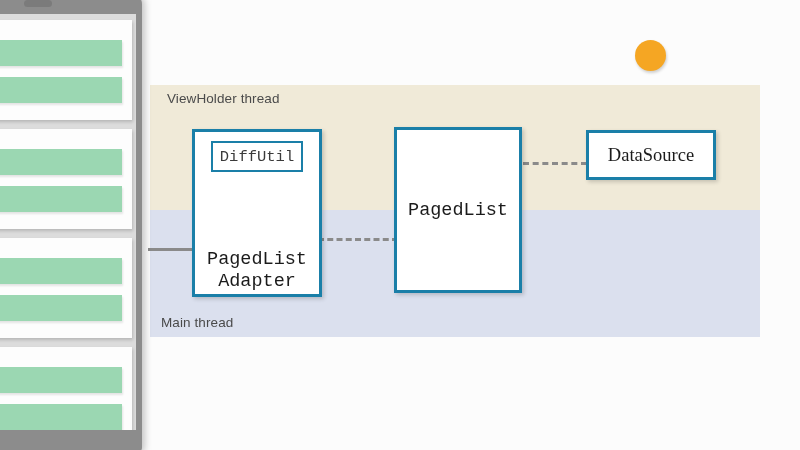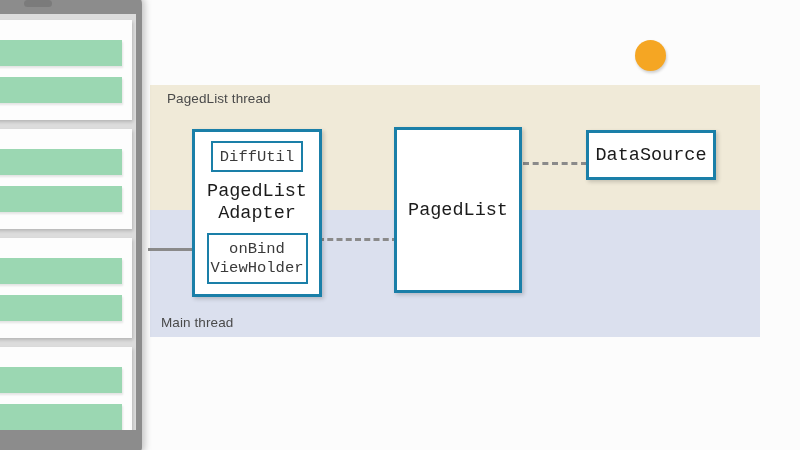--- a/index.html
+++ b/index.html
@@ -83,21 +83,21 @@
     font-family: "Liberation Mono", monospace;
     color: #3a3a3a;
     text-align: center;
   }
 
   #node-adapter {
     left: 192px; top: 129px;
     width: 130px; height: 168px;
     flex-direction: column;
     justify-content: space-between;
-    padding: 9px 0 10px 0;
+    padding: 9px 0 2px 0;
   }
   #subnode-diffutil {
     width: 92px; height: 31px;
     font-size: 15.5px;
   }
   #adapter-title {
     font-size: 18.5px;
     line-height: 1.16;
     text-align: center;
     color: #1b1b1b;
@@ -112,20 +112,21 @@
 
   #node-pagedlist {
     left: 394px; top: 127px;
     width: 128px; height: 166px;
     font-size: 18.5px;
   }
   #node-datasource {
     left: 586px; top: 130px;
     width: 130px; height: 50px;
     font-size: 18.5px;
+    font-family: Liberation Serif, serif;
   }
 
   
   #orange-dot {
     position: absolute;
     left: 635px; top: 40px;
     width: 31px; height: 31px;
     border-radius: 50%;
     background: #f5a623;
     box-shadow: 1px 2px 3px rgba(0,0,0,0.18);
@@ -178,33 +179,31 @@
   }
 </style>
 </head>
 <body>
 
 <div id="stage">
 
   <div class="band" id="band-background"></div>
   <div class="band" id="band-main"></div>
 
-  <div class="band-label" id="label-background-thread">PagedList thread</div>
+  <div class="band-label" id="label-background-thread">ViewHolder thread</div>
   <div class="band-label" id="label-main-thread">Main thread</div>
 
   <div class="dashed" id="conn-adapter-pagedlist"></div>
   <div class="dashed" id="conn-pagedlist-datasource"></div>
   <div id="conn-device-adapter"></div>
 
   <div class="node" id="node-adapter">
     <div class="subnode" id="subnode-diffutil">DiffUtil</div>
     <div id="adapter-title">PagedList
 Adapter</div>
-    <div class="subnode" id="subnode-onbind">onBind
-ViewHolder</div>
   </div>
 
   <div class="node" id="node-pagedlist">PagedList</div>
 
   <div class="node" id="node-datasource">DataSource</div>
 
   <div id="orange-dot"></div>
 
   <div id="device">
     <div id="device-speaker"></div>

